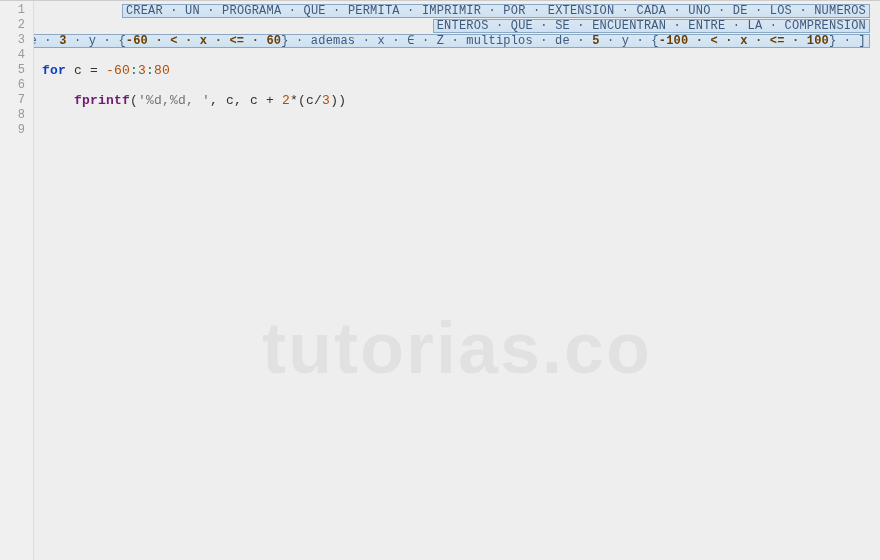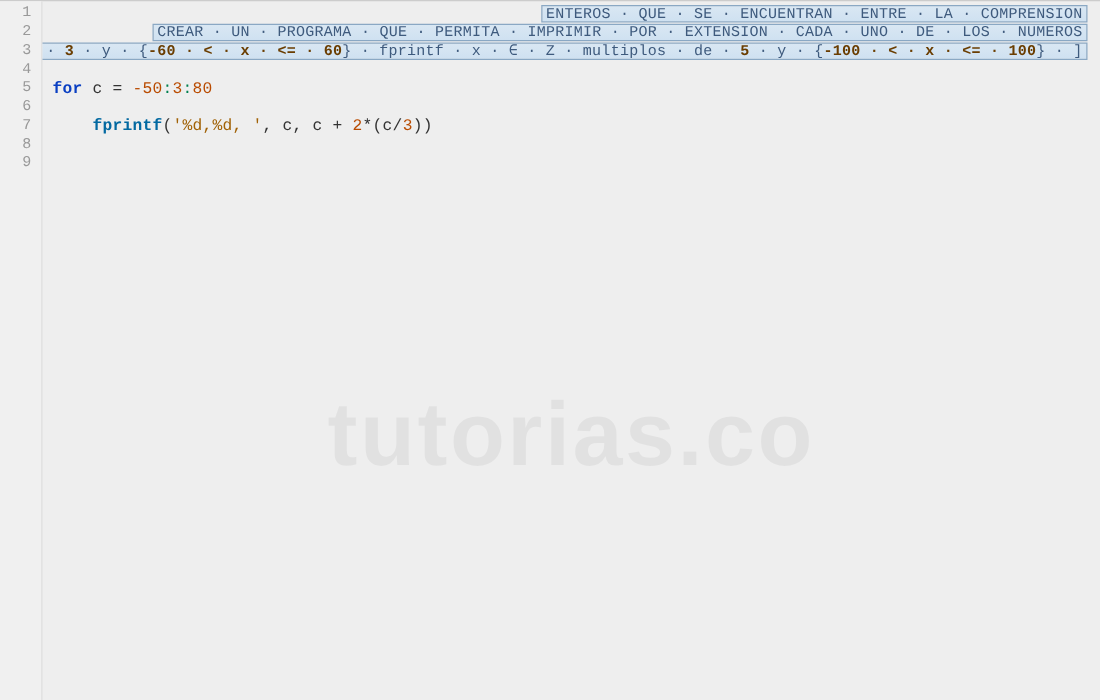--- a/index.html
+++ b/index.html
@@ -60,22 +60,22 @@
     color: #3e5a7d;
     padding: 0 3px;
     height: 14px;
     line-height: 13px;
     font-size: 12px;
     margin-top: 0.5px;
   }
   .hdr .lit { color: #6a3d00; font-weight: bold; }
   .kw   { color: #0a3fc2; font-weight: bold; font-family: Liberation Mono, monospace; }
   .num  { color: #b94b00; }
-  .str  { color: #a16207; }
-  .fun  { color: #0369a1; font-weight: bold; }
+  .str  { color: #737373; }
+  .fun  { color: #701a75; font-weight: bold; }
   .plain{ color: #333333; }
   .teal { color: #008050; }
   .watermark {
     position: absolute;
     left: 50%; top: 62%;
     transform: translate(-50%, -50%);
     font-family: Tahoma, Arial, sans-serif;
     font-size: 72px;
     font-weight: 800;
     letter-spacing: 2px;
@@ -97,34 +97,34 @@
     <div class="gutter-line">5</div>
     <div class="gutter-line">6</div>
     <div class="gutter-line">7</div>
     <div class="gutter-line">8</div>
     <div class="gutter-line">9</div>
   </div>
 
   <div class="code">
 
     <div class="code-line hdr-wrap">
+      <span class="hdr">CREAR · UN · PROGRAMA · QUE · PERMITA · IMPRIMIR · POR · EXTENSION · CADA · UNO · DE · LOS · NUMEROS</span>
+    </div>
+
+    <div class="code-line hdr-wrap">
       <span class="hdr">ENTEROS · QUE · SE · ENCUENTRAN · ENTRE · LA · COMPRENSION</span>
     </div>
 
     <div class="code-line hdr-wrap">
-      <span class="hdr">CREAR · UN · PROGRAMA · QUE · PERMITA · IMPRIMIR · POR · EXTENSION · CADA · UNO · DE · LOS · NUMEROS</span>
-    </div>
-
-    <div class="code-line hdr-wrap">
-      <span class="hdr"><span>[ · ∀ x · / · x · ∈ · Z · multiplos · de · </span><span class="lit">3</span><span> · y · {</span><span class="lit">-60 · &lt; · x · &lt;= · 60</span><span>} · fprintf · x · ∈ · Z · multiplos · de · </span><span class="lit">5</span><span> · y · {</span><span class="lit">-100 · &lt; · x · &lt;= · 100</span><span>} · ]</span></span>
+      <span class="hdr"><span>[ · ∀ x · / · x · ∈ · Z · multiplos · de · </span><span class="lit">3</span><span> · y · {</span><span class="lit">-60 · &lt; · x · &lt;= · 60</span><span>} · ademas · x · ∈ · Z · multiplos · de · </span><span class="lit">5</span><span> · y · {</span><span class="lit">-100 · &lt; · x · &lt;= · 100</span><span>} · ]</span></span>
     </div>
 
     <div class="code-line"></div>
 
-    <div class="code-line"><span class="kw">for</span><span class="plain"> c = </span><span class="num">-50</span><span class="teal">:</span><span class="num">3</span><span class="teal">:</span><span class="num">80</span></div>
+    <div class="code-line"><span class="kw">for</span><span class="plain"> c = </span><span class="num">-60</span><span class="teal">:</span><span class="num">3</span><span class="teal">:</span><span class="num">80</span></div>
 
     <div class="code-line"></div>
 
     <div class="code-line"><span class="plain">    </span><span class="fun">fprintf</span><span class="plain">(</span><span class="str">'%d,%d, '</span><span class="plain">, c, c + </span><span class="num">2</span><span class="plain">*(c/</span><span class="num">3</span><span class="plain">))</span></div>
 
     <div class="code-line"></div>
 
 
     <div class="watermark">tutorias.co</div>
   </div>

